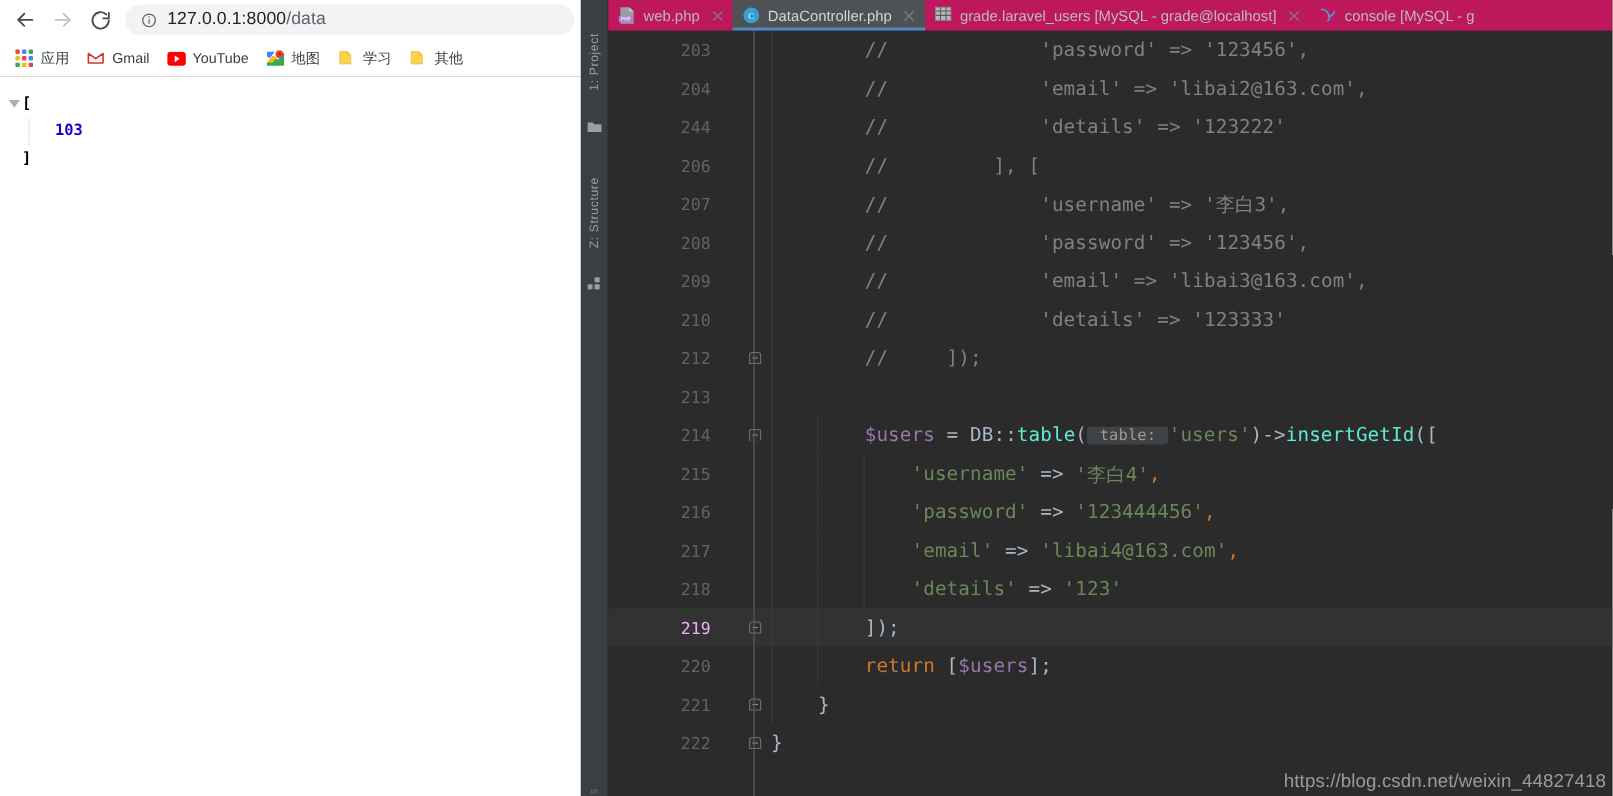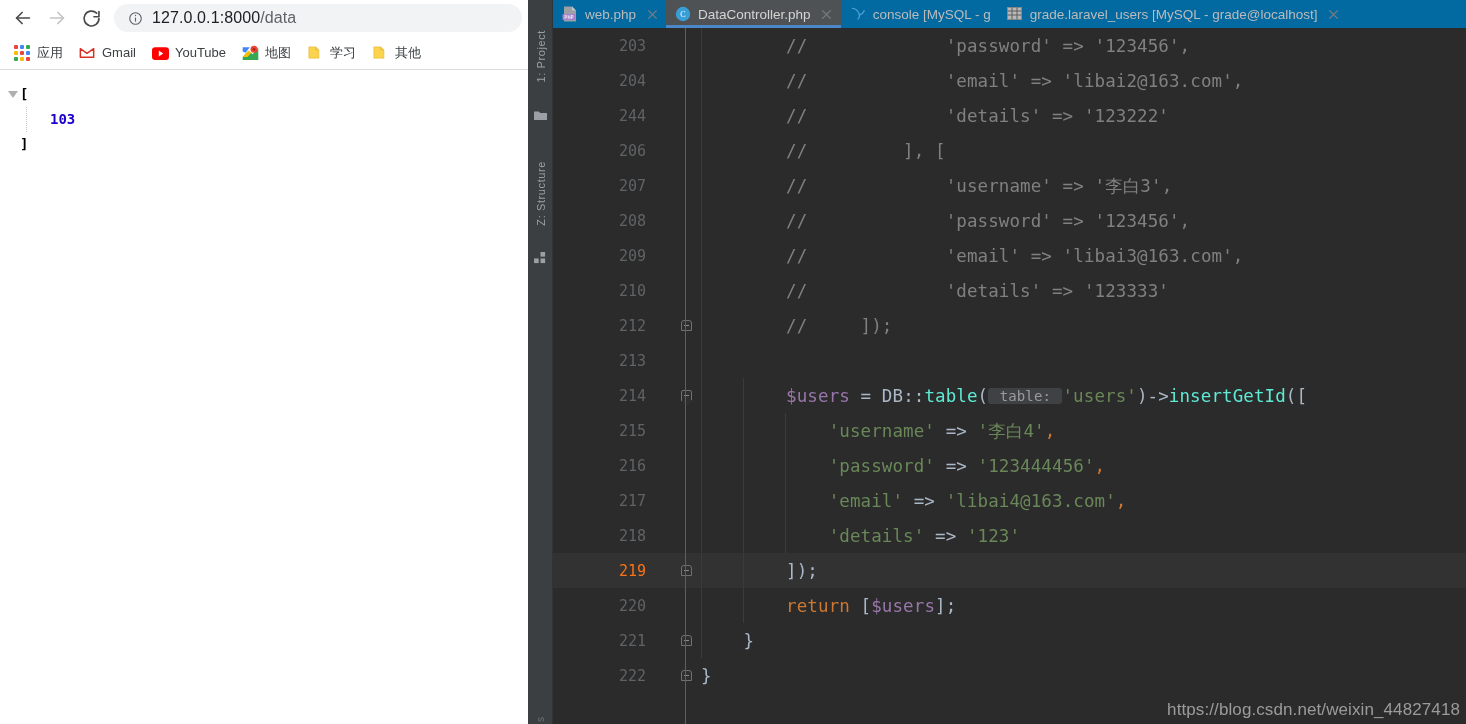--- a/index.html
+++ b/index.html
@@ -140,21 +140,21 @@
     font-size: 11px;
     letter-spacing: 0.6px;
     color: #9aa0a6;
     white-space: nowrap;
     font-family: "Liberation Sans", sans-serif;
   }
 
   .ide-tabs {
     position: absolute; left: 25px; top: 0;
     width: 913px; height: 28px;
-    background: #0369a1;
+    background: #be185d;
     display: flex; align-items: stretch;
     overflow: hidden;
   }
   .tab {
     display: flex; align-items: center;
     padding: 0 7px 0 9px;
     height: 28px;
     white-space: nowrap;
     position: relative;
     flex: 0 0 auto;
@@ -198,21 +198,21 @@
   .ed-line.current { background: #323232; }
   .gutter {
     position: absolute; left: 0; top: 0;
     width: 105px; height: 35px;
     display: flex; align-items: center; justify-content: flex-end;
     padding-right: 12px;
     color: #606366;
     font-size: 15px;
     font-family: "DejaVu Sans Mono", monospace;
   }
-  .ed-line.current .gutter { color: #f97316; }
+  .ed-line.current .gutter { color: #f0abfc; }
   .fold {
     position: absolute; left: 124px; top: 0;
     width: 18px; height: 35px;
     display: flex; align-items: center; justify-content: center;
   }
   .fold-sq {
     width: 11px; height: 11px;
     border: 1px solid #6e7072;
     position: relative;
     background: #2f2f2f;
@@ -476,46 +476,46 @@
         <span class="tab-close">
           <svg width="11" height="11" viewBox="0 0 12 12" stroke="currentColor" stroke-width="1.3">
               <line x1="1.5" y1="1.5" x2="10.5" y2="10.5"></line>
               <line x1="10.5" y1="1.5" x2="1.5" y2="10.5"></line>
             </svg>
         </span>
       </div>
 
       <div class="tab">
         <span class="tab-ico">
-          <svg width="17" height="15" viewBox="0 0 18 16" fill="none" stroke="#4a9fd4" stroke-width="1.5" stroke-linecap="round">
-            <path d="M2.5 2.5c3 0 6 2.5 7.5 6.5"></path>
-            <path d="M10.5 9.5c1.8-0.5 3.5-2 4.5-4.5"></path>
-            <path d="M10 9.2c0.4 2 -0.3 3.6 -1.6 4.6"></path>
-          </svg>
-        </span>
-        <span class="tab-label">console [MySQL - g</span>
-      </div>
-
-      <div class="tab">
-        <span class="tab-ico">
           <svg width="15" height="13" viewBox="0 0 15 13">
               <rect x="0.5" y="0.5" width="14" height="12" fill="#b8b8b8" stroke="#8a8a8a"></rect>
               <line x1="0.5" y1="4" x2="14.5" y2="4" stroke="#5d5d5d"></line>
               <line x1="0.5" y1="8" x2="14.5" y2="8" stroke="#5d5d5d"></line>
               <line x1="5" y1="0.5" x2="5" y2="12.5" stroke="#5d5d5d"></line>
               <line x1="10" y1="0.5" x2="10" y2="12.5" stroke="#5d5d5d"></line>
             </svg>
         </span>
         <span class="tab-label">grade.laravel_users [MySQL - grade@localhost]</span>
         <span class="tab-close">
           <svg width="11" height="11" viewBox="0 0 12 12" stroke="currentColor" stroke-width="1.3">
               <line x1="1.5" y1="1.5" x2="10.5" y2="10.5"></line>
               <line x1="10.5" y1="1.5" x2="1.5" y2="10.5"></line>
             </svg>
         </span>
+      </div>
+
+      <div class="tab">
+        <span class="tab-ico">
+          <svg width="17" height="15" viewBox="0 0 18 16" fill="none" stroke="#4a9fd4" stroke-width="1.5" stroke-linecap="round">
+            <path d="M2.5 2.5c3 0 6 2.5 7.5 6.5"></path>
+            <path d="M10.5 9.5c1.8-0.5 3.5-2 4.5-4.5"></path>
+            <path d="M10 9.2c0.4 2 -0.3 3.6 -1.6 4.6"></path>
+          </svg>
+        </span>
+        <span class="tab-label">console [MySQL - g</span>
       </div>
     </div>
 
     <div class="editor">
       <div id="lines" style="position: relative;">
           <div class="ed-line"><div class="gutter">203</div><span class="indent-guide" style="left: 148px;"></span><div class="code"><span class="c-comment">        //             'password' =&gt; '123456',</span></div></div>
           <div class="ed-line"><div class="gutter">204</div><span class="indent-guide" style="left: 148px;"></span><div class="code"><span class="c-comment">        //             'email' =&gt; 'libai2@163.com',</span></div></div>
           <div class="ed-line"><div class="gutter">244</div><span class="indent-guide" style="left: 148px;"></span><div class="code"><span class="c-comment">        //             'details' =&gt; '123222'</span></div></div>
           <div class="ed-line"><div class="gutter">206</div><span class="indent-guide" style="left: 148px;"></span><div class="code"><span class="c-comment">        //         ], [</span></div></div>
           <div class="ed-line"><div class="gutter">207</div><span class="indent-guide" style="left: 148px;"></span><div class="code"><span class="c-comment">        //             'username' =&gt; '李白3',</span></div></div>

